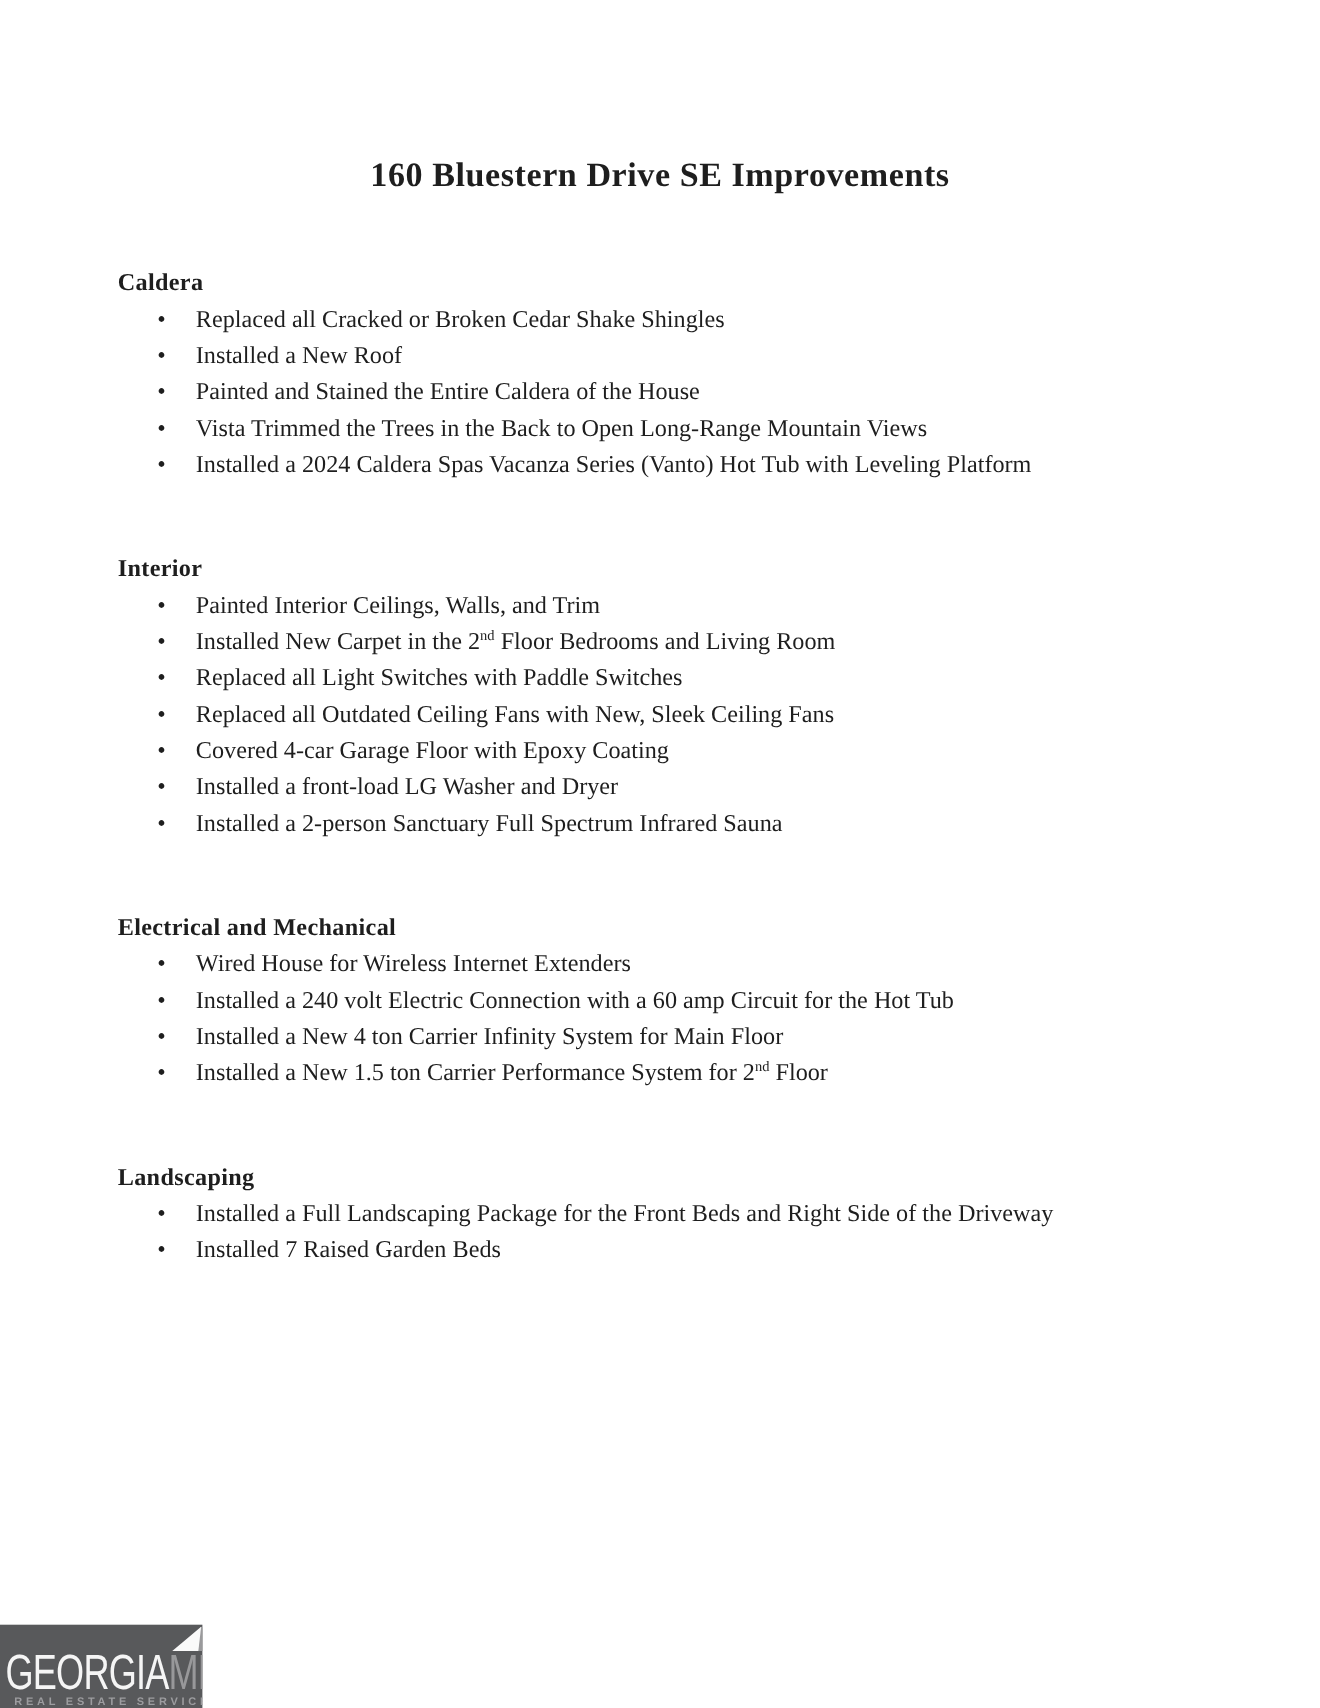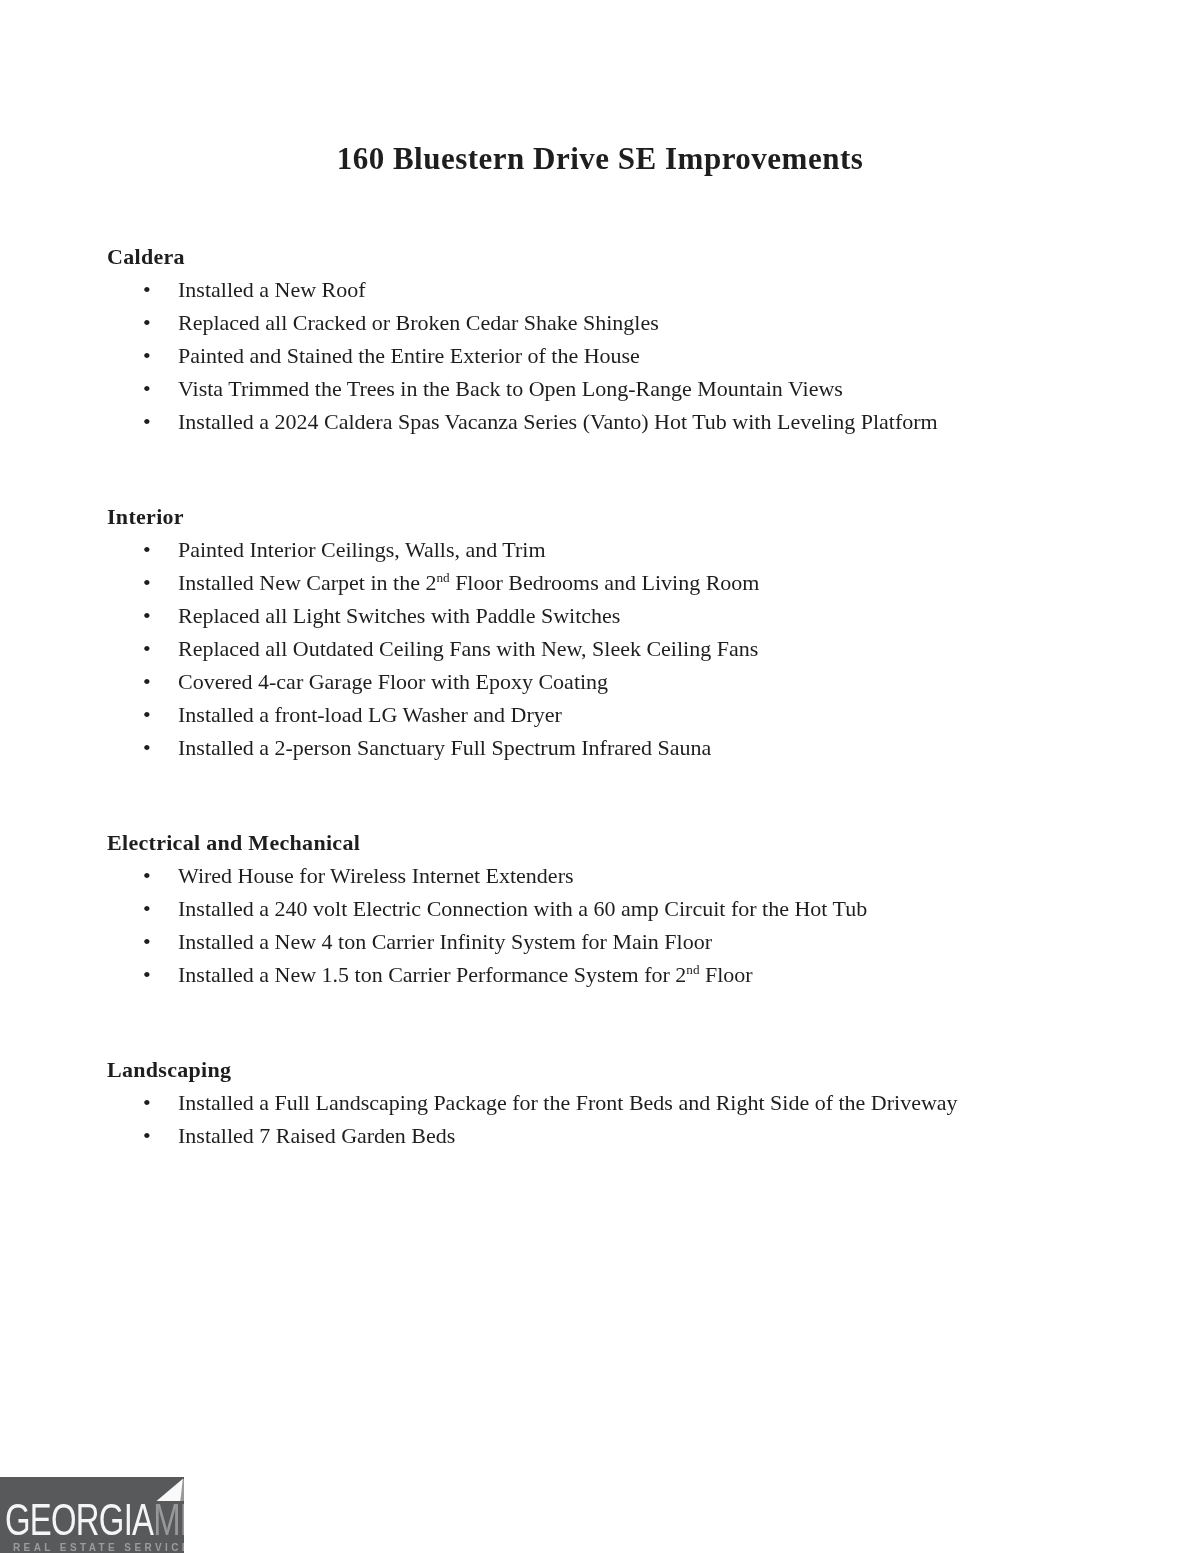--- a/index.html
+++ b/index.html
@@ -106,23 +106,23 @@
 </style>
 </head>
 <body>
 
 <div class="page">
   <h1 class="doc-title">160 Bluestern Drive SE Improvements</h1>
   <div>
   <section>
     <h2 class="section-heading">Caldera</h2>
     <ul class="bullet-list">
+          <li>Replaced all Cracked or Broken Cedar Shake Shingles</li>
           <li>Installed a New Roof</li>
-          <li>Replaced all Cracked or Broken Cedar Shake Shingles</li>
-          <li>Painted and Stained the Entire Exterior of the House</li>
+          <li>Painted and Stained the Entire Caldera of the House</li>
           <li>Vista Trimmed the Trees in the Back to Open Long-Range Mountain Views</li>
           <li>Installed a 2024 Caldera Spas Vacanza Series (Vanto) Hot Tub with Leveling Platform</li>
         </ul>
   </section>
 
   <section>
     <h2 class="section-heading">Interior</h2>
     <ul class="bullet-list">
           <li>Painted Interior Ceilings, Walls, and Trim</li>
           <li>Installed New Carpet in the 2<sup>nd</sup> Floor Bedrooms and Living Room</li>

